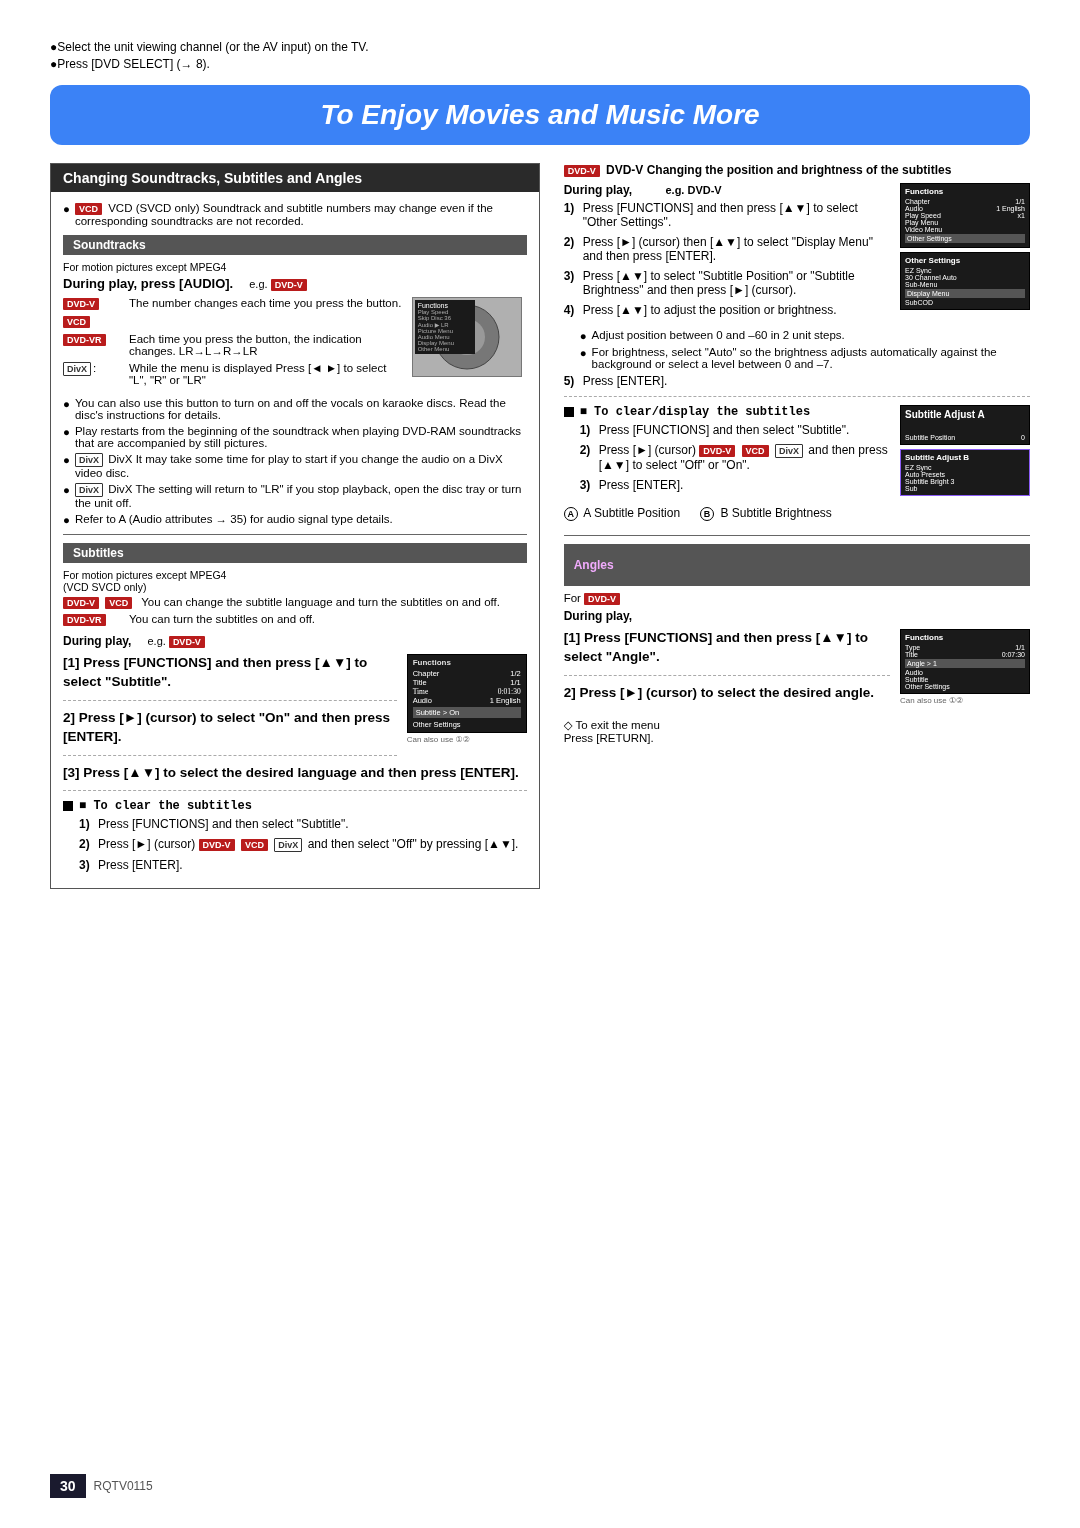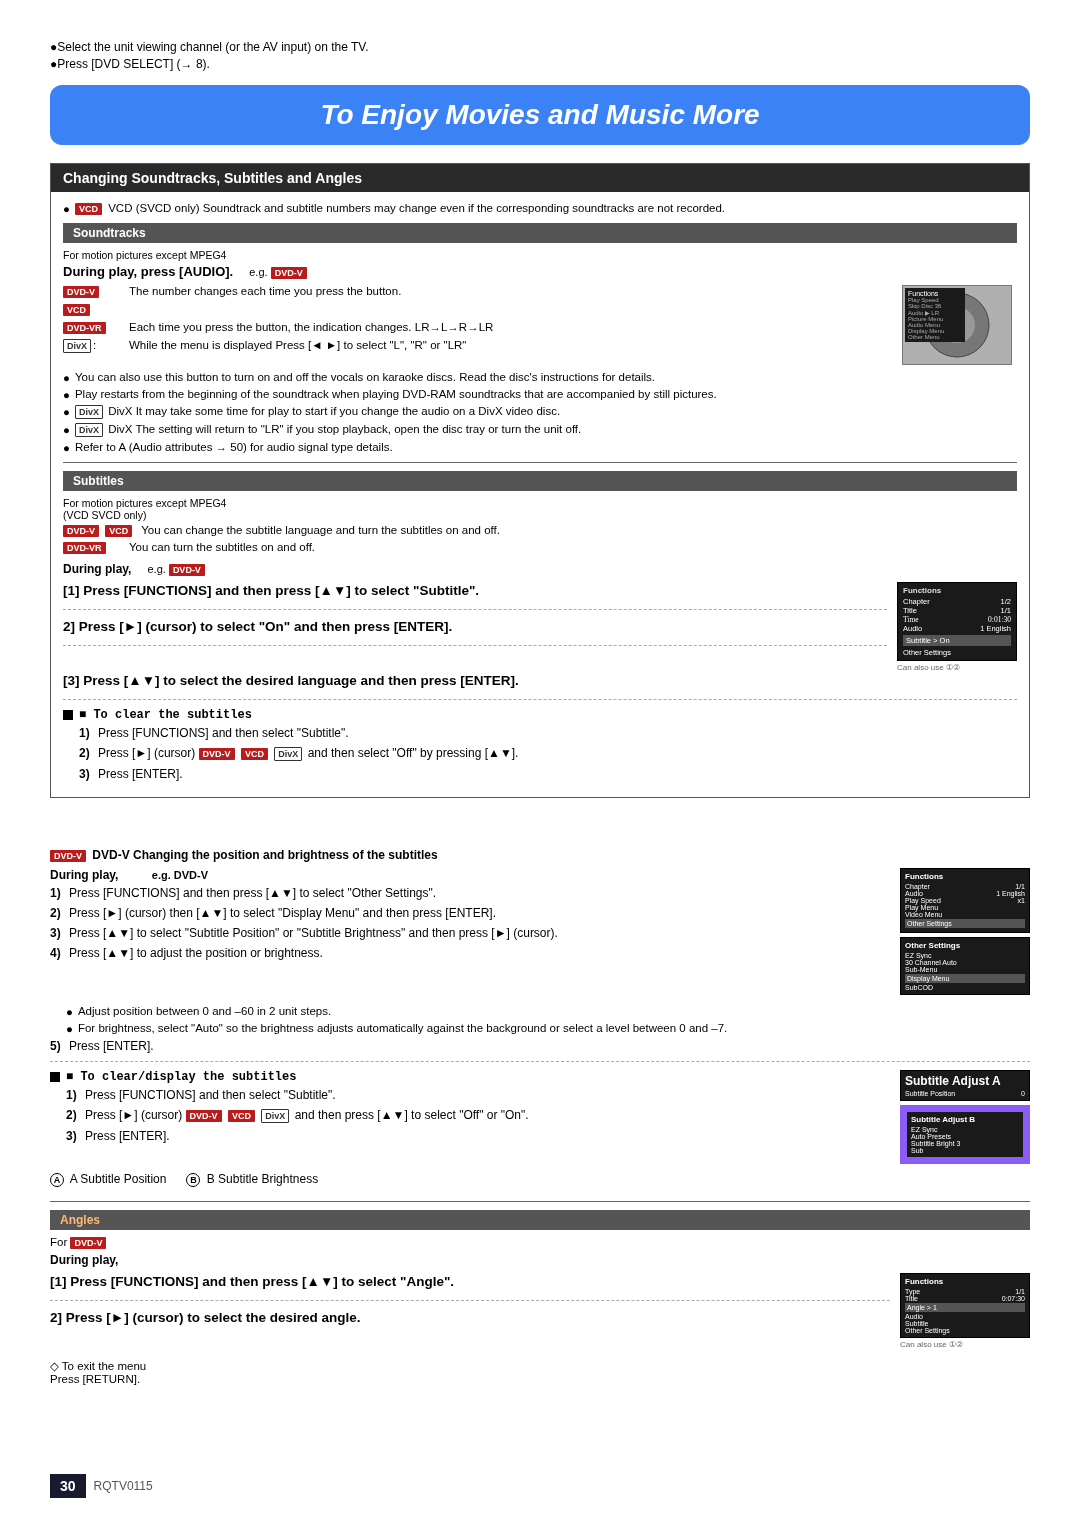--- a/index.html
+++ b/index.html
@@ -37,22 +37,21 @@
     .intro-bullets {
       margin-bottom: 14px;
       font-size: 12px;
     }
     .intro-bullets p {
       margin-bottom: 3px;
     }
     
     .two-col {
       display: flex;
-      gap: 36px;
-      flex-direction: column;
+      gap: 24px;
     }
     .col-left {
       flex: 1.05;
     }
     .col-right {
       flex: 1;
     }
     
     .section-box {
       border: 1px solid #555;
@@ -162,22 +161,22 @@
       font-weight: bold;
       flex-shrink: 0;
       min-width: 14px;
     }
     .step-text {
       flex: 1;
     }
     
     .sub-section-header-angles {
       background: #555;
-      color: #fdba74;
-      padding: 3px 10px;
+      color: #f0abfc;
+      padding: 14px 10px;
       font-size: 12px;
       font-weight: bold;
       margin-bottom: 6px;
     }
     
     .dvdv-section-title {
       font-weight: bold;
       font-size: 12px;
       margin-bottom: 6px;
     }
@@ -358,21 +357,21 @@
             <div class="bullet-item">
               <span class="bullet-dot">●</span>
               <span><span class="badge-outline">DivX</span> <span>DivX It may take some time for play to start if you change the audio on a DivX video disc.</span></span>
             </div>
             <div class="bullet-item">
               <span class="bullet-dot">●</span>
               <span><span class="badge-outline">DivX</span> <span>DivX The setting will return to "LR" if you stop playback, open the disc tray or turn the unit off.</span></span>
             </div>
             <div class="bullet-item">
               <span class="bullet-dot">●</span>
-              <span>Refer to A (Audio attributes → 50) for audio signal type details.</span>
+              <span>Refer to A (Audio attributes → 35) for audio signal type details.</span>
             </div>
           </div>
 
           <div class="solid-sep"></div>
 
           <div class="sub-section-header">
             <span>Subtitles</span>
           </div>
           <p class="sub-note">
             <span>For motion pictures except MPEG4</span><br>
@@ -578,27 +577,27 @@
               </span>
             </div>
             <div class="step-item indent">
               <span class="step-num">3)</span>
               <span class="step-text">Press [ENTER].</span>
             </div>
           </div>
 
           <div style="width:130px; flex-shrink:0;">
             <div style="background:#1a1a1a; color:#fff; font-size:7px; padding:3px 4px; border:1px solid #000; margin-bottom:4px;">
-              <div style="font-weight:bold; font-size:12px; margin-bottom:2px;">Subtitle Adjust A</div>
+              <div style="font-weight:bold; font-size:10px; margin-bottom:14px;">Subtitle Adjust A</div>
               <div style="display:flex; justify-content:space-between;">
                   <span>Subtitle Position</span>
                   <span>0</span>
                 </div>
             </div>
-            <div style="background:#1a1a1a; color:#fff; font-size:7px; padding:3px 4px; border:7px solid #8b5cf6;">
+            <div style="background:#1a1a1a; color:#fff; font-size:7px; padding:3px 4px; border:1px solid #8b5cf6;">
               <div style="font-weight:bold; font-size:8px; margin-bottom:2px;">Subtitle Adjust B</div>
               <div style="display:flex; justify-content:space-between;">
                   <span>EZ Sync</span>
                 </div>
               <div style="display:flex; justify-content:space-between;">
                   <span>Auto Presets</span>
                 </div>
               <div style="display:flex; justify-content:space-between;">
                   <span>Subtitle Bright 3</span>
                 </div>

